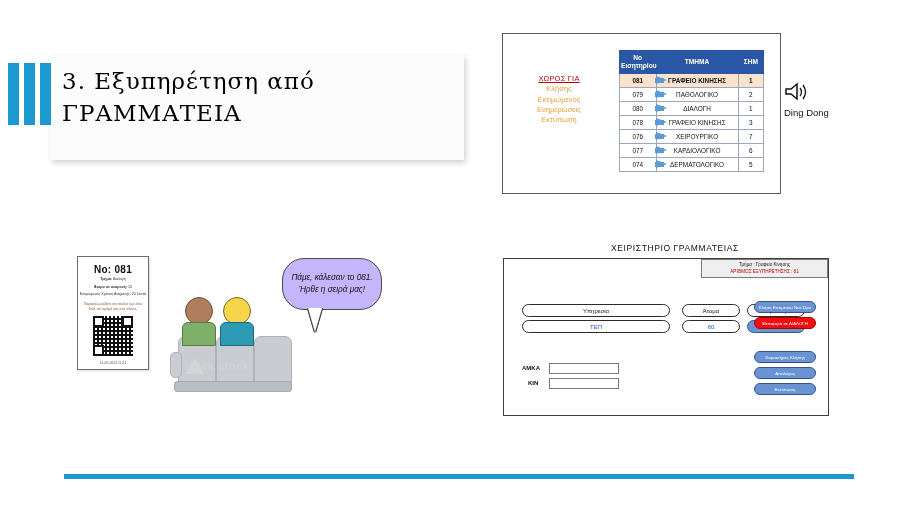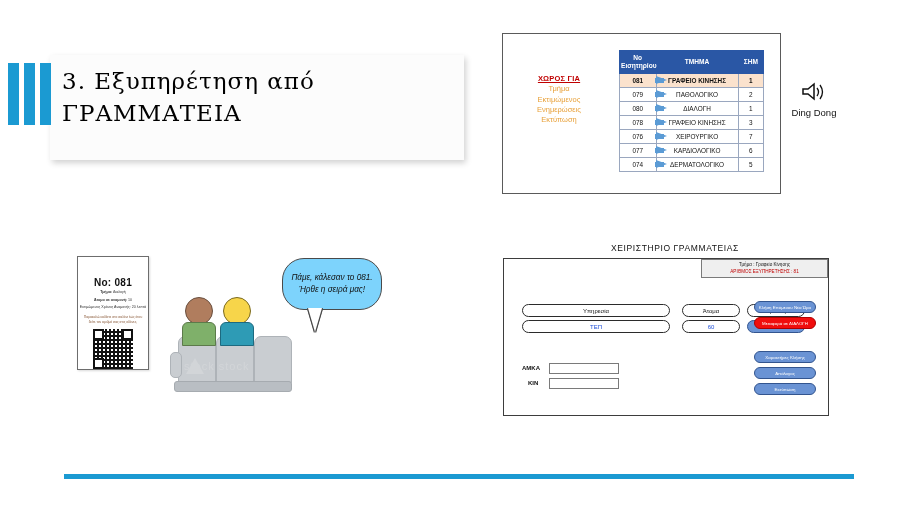--- a/index.html
+++ b/index.html
@@ -30,21 +30,21 @@
   
   .queue-panel{
     position:absolute;left:502px;top:33px;width:277px;height:159px;
     background:#fff;border:1px solid #5a5a5a;
   }
   .promo-block{
     position:absolute;left:16px;top:40px;width:80px;text-align:center;
     line-height:1.38;
   }
   .promo-title{
-    font-size:7.5px;color:#c00000;text-decoration:underline;font-weight:bold;
+    font-size:7.5px;color:#c00000;text-decoration:underline;font-weight:normal;
     letter-spacing:.2px;display:block;
   }
   .promo-line{font-size:7.5px;color:#e8a13a;display:block;}
 
   .qtable{
     position:absolute;left:116px;top:16px;width:145px;
     border-collapse:collapse;table-layout:fixed;
   }
   .qtable th{
     background:#2a57a5;color:#fff;font-size:6.6px;font-weight:bold;
@@ -66,32 +66,32 @@
   }
   .arrow::before{
     content:"";position:absolute;left:-12px;top:-2.5px;
     width:9px;height:5px;background:#5b9bd5;
   }
   .scroll-msg{
     position:absolute;left:58px;bottom:6px;width:190px;text-align:center;
     font-style:italic;font-size:10px;color:#111;
   }
   .ding{
-    position:absolute;left:784px;top:82px;width:60px;text-align:center;
+    position:absolute;left:784px;top:82px;width:60px;text-align:left;
   }
   .ding .lbl{font-size:9.5px;color:#111;display:block;margin-top:1px;}
 
   
   .ticket{
     position:absolute;left:77px;top:256px;width:70px;height:112px;
     background:#fff;border:1px solid #6d6d6d;
     box-shadow:1px 1px 2px rgba(0,0,0,.15);
     text-align:center;overflow:hidden;
   }
-  .ticket .tno{font-size:10px;font-weight:bold;color:#111;margin-top:20px;letter-spacing:.3px;}
+  .ticket .tno{font-size:10px;font-weight:bold;color:#111;margin-top:7px;letter-spacing:.3px;}
   .ticket .tl{font-size:3.6px;color:#333;line-height:1.55;margin-top:2px;}
   .ticket .tl b{font-weight:bold;}
   .ticket .tnote{font-size:3.3px;color:#8a5a3a;line-height:1.5;margin:4px 4px 0;}
   .qr{
     width:40px;height:40px;margin:4px auto 0;
     background:
       repeating-linear-gradient(90deg,#111 0 2px,transparent 2px 4px),
       repeating-linear-gradient(0deg,#111 0 2px,transparent 2px 4px);
     background-color:#fff;
     position:relative;
@@ -121,21 +121,21 @@
   .p2 .head{background:#f7d54a;border-color:#7a6a22;}
   .body{width:32px;height:22px;border-radius:6px 6px 0 0;margin:-3px auto 0;border:1.6px solid #5c7a4a;}
   .p1 .body{background:#7fb06a;}
   .p2 .body{background:#2e9bb5;border-color:#1d6a80;}
   .wm{position:absolute;left:14px;bottom:20px;font-size:11px;color:#d2d5d8;letter-spacing:1px;}
   .wmtri{position:absolute;left:16px;bottom:18px;width:0;height:0;border-left:9px solid transparent;border-right:9px solid transparent;border-bottom:16px solid #d2d5d8;}
 
   
   .bubble{
     position:absolute;left:282px;top:258px;width:100px;height:52px;
-    border:1.4px solid #4a4a4a;border-radius:22px;background:#7dd3fc;
+    border:1.4px solid #4a4a4a;border-radius:22px;background:#c4b5fd;
     display:flex;align-items:center;justify-content:center;text-align:center;
     font-style:italic;font-size:8.2px;color:#111;line-height:1.45;padding:0 7px;box-sizing:border-box;
   }
   .bubble-tail{
     position:absolute;left:308px;top:308px;width:0;height:0;
     border-left:7px solid transparent;border-right:7px solid transparent;
     border-top:24px solid #fff;
     filter:drop-shadow(0 1.4px 0 #4a4a4a) drop-shadow(-1px 0 0 #4a4a4a) drop-shadow(1px 0 0 #4a4a4a);
   }
   .op-title{
@@ -201,21 +201,21 @@
     <i></i>
     <i></i>
     <i></i>
   </div>
   <div class="title-text">3. Εξυπηρέτηση από ΓΡΑΜΜΑΤΕΙΑ</div>
 
   <div class="queue-panel">
 
     <div class="promo-block">
       <span class="promo-title">ΧΩΡΟΣ ΓΙΑ</span>
-      <span class="promo-line">Τμήμα</span>
+      <span class="promo-line">Κλήσης</span>
       <span class="promo-line">Εκτιμώμενος</span>
       <span class="promo-line">Ενημερώσεις</span>
       <span class="promo-line">Εκτύπωση</span>
     </div>
 
     <table class="qtable">
       <thead>
         <tr>
           <th class="c1">No Εισητηρίου</th>
           <th class="c2">ΤΜΗΜΑ</th>

